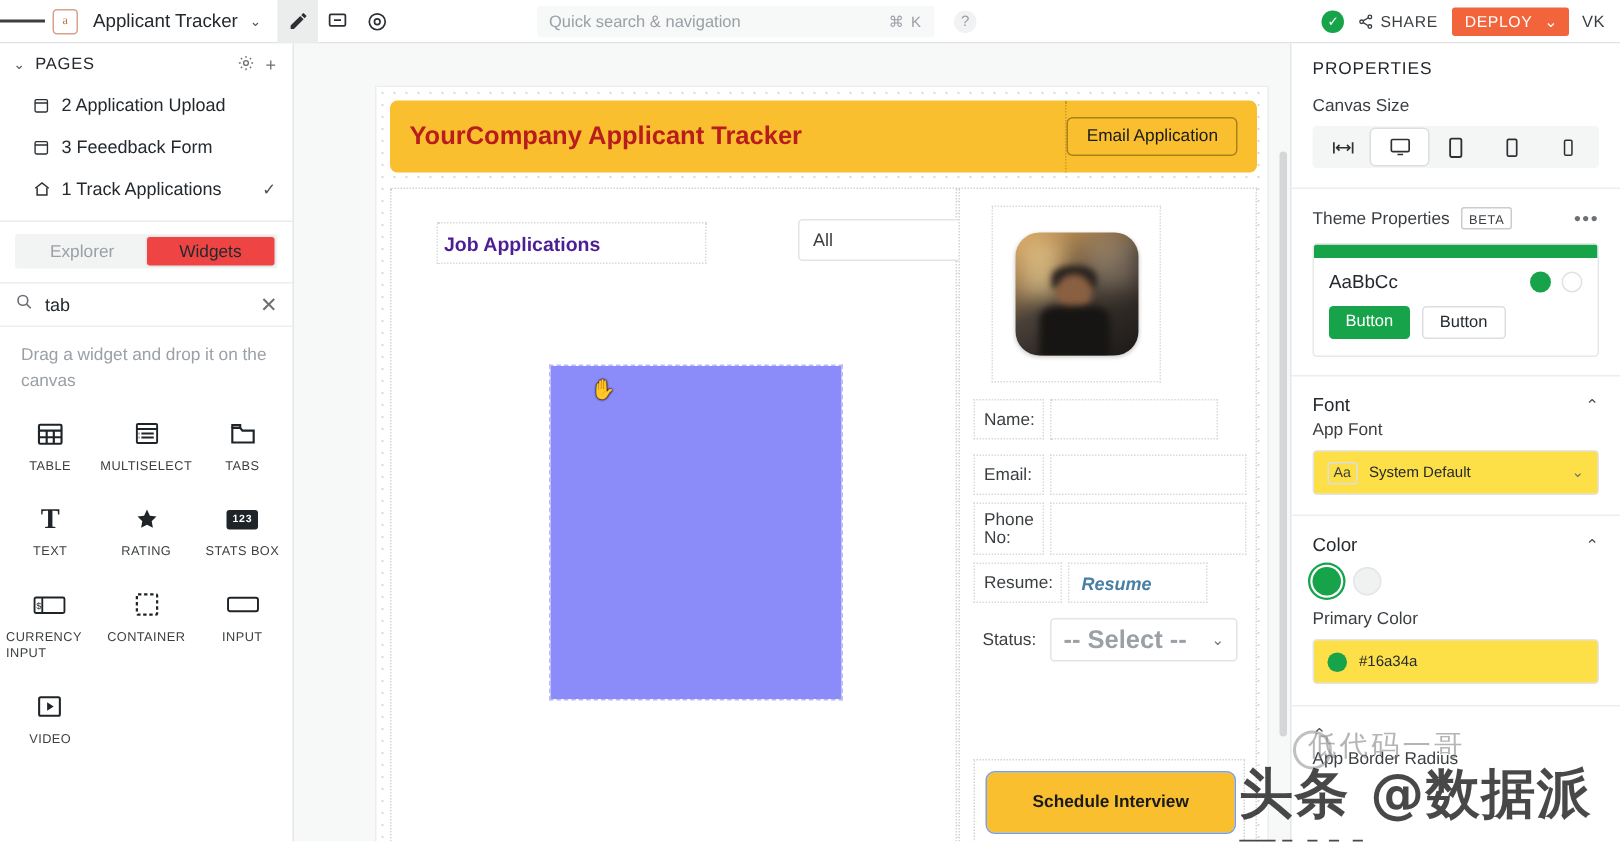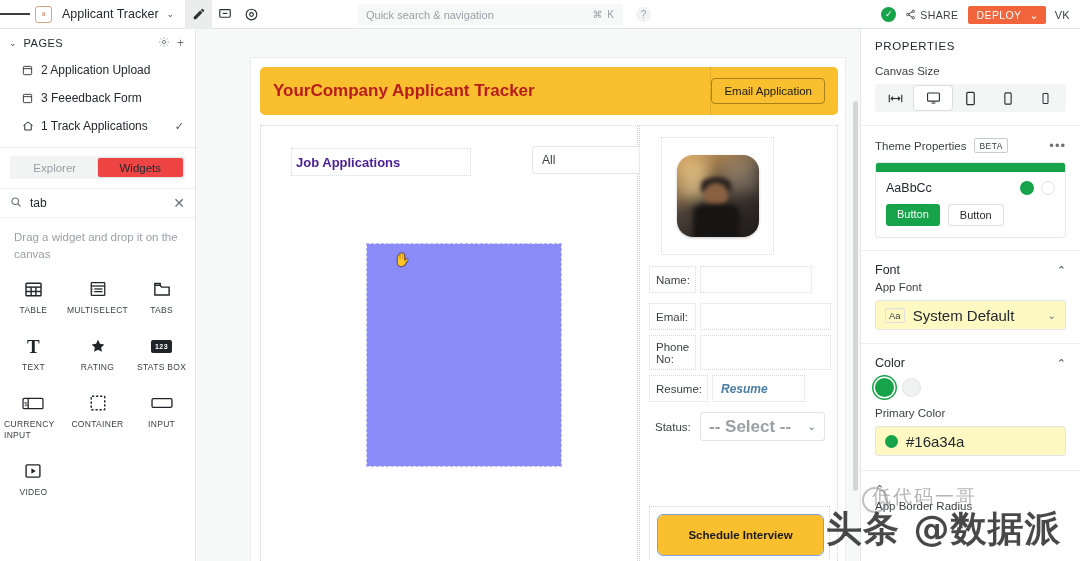--- a/index.html
+++ b/index.html
@@ -288,27 +288,27 @@
 
   .acc-head {
     display: flex; align-items: center; padding: 12px 14px 0 14px;
   }
   .acc-head .t { font-size: 12.5px; color: #23292e; flex: 1; }
   .acc-head .c { font-size: 11px; color: #4b5155; cursor: pointer; }
 
   .field-box {
     margin: 0 14px; height: 30px; border: 1px solid #e2e4e7; border-radius: 3px;
     display: flex; align-items: center; padding: 0 9px; gap: 8px; cursor: pointer;
-    background: #fef9c3;
+    background: #fde047;
   }
   .aa-chip {
     border: 1px solid #dcdee0; border-radius: 2px; font-size: 9.5px;
     padding: 1px 3px; color: #3b3f42;
   }
-  .field-box .v { font-size: 15px; color: #23292e; flex: 1; }
+  .field-box .v { font-size: 10px; color: #23292e; flex: 1; }
   .field-box .c { font-size: 10px; color: #6b7176; }
 
   .swatches { display: flex; gap: 8px; padding: 8px 14px 0 14px; }
   .sw { width: 19px; height: 19px; border-radius: 50%; cursor: pointer; }
   .sw.g { background: #16a34a; box-shadow: 0 0 0 1.5px #fff, 0 0 0 3px #16a34a; }
   .sw.w { background: #f0f1f1; border: 1px solid #e2e4e7; }
 
   .color-field .ds { width: 13px; height: 13px; border-radius: 50%; background: #16a34a; }
 
   .watermark {

